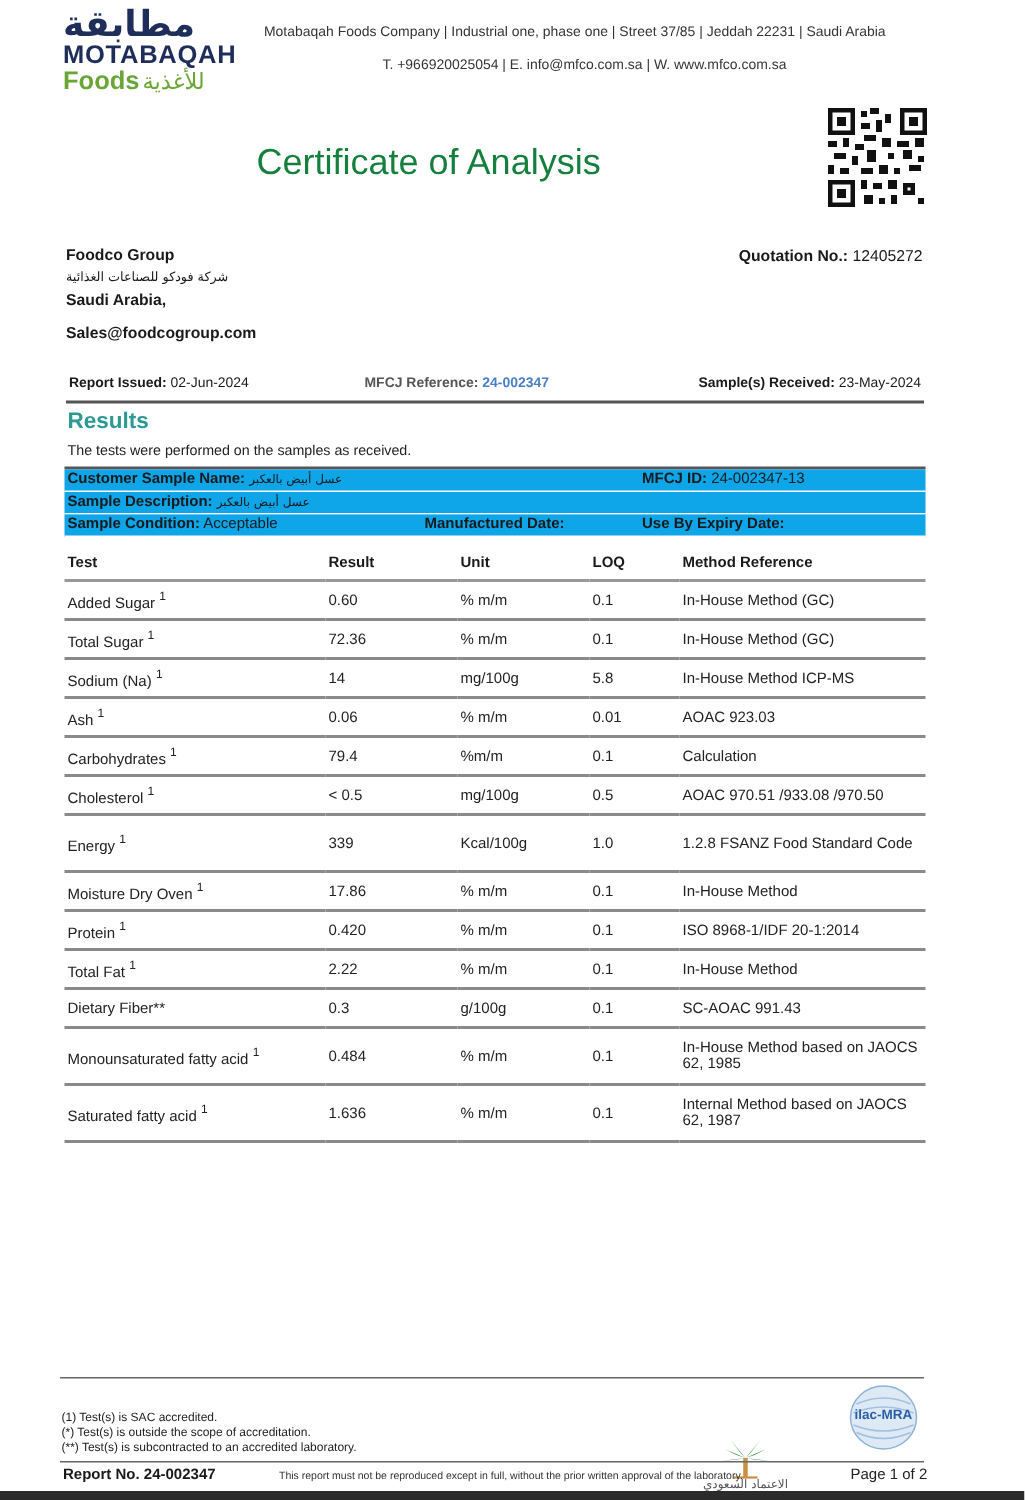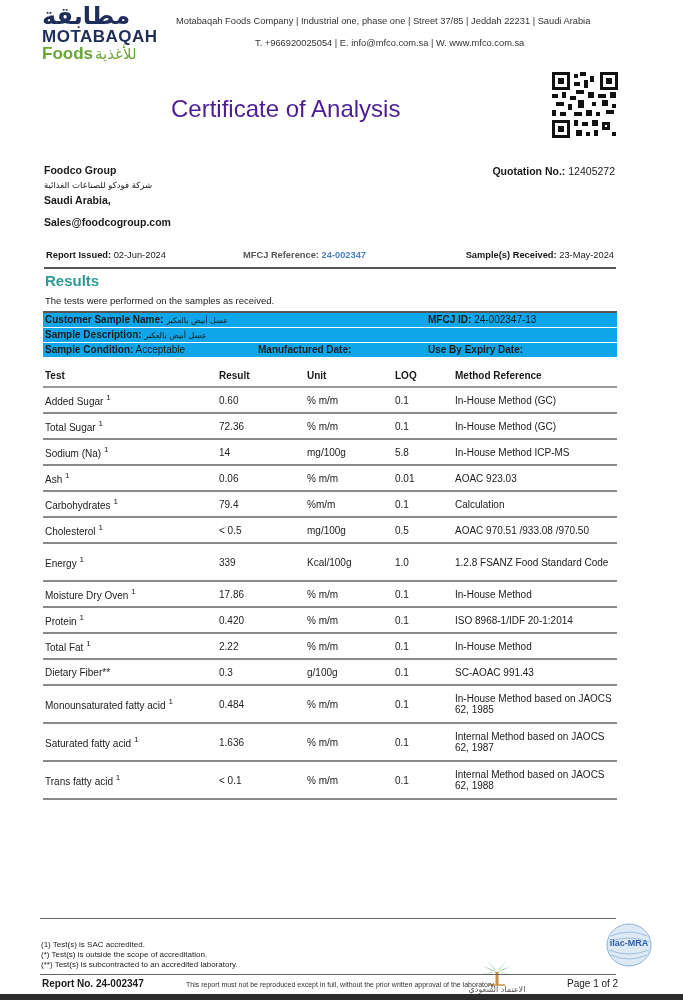--- a/index.html
+++ b/index.html
@@ -9,21 +9,21 @@
     }
     .abs { position: absolute; }
     
     .logo { left: 42px; top: 4px; width: 135px; height: 56px; }
     .logo-ar { font-size: 24px; color: #1f2d5a; font-weight: bold; letter-spacing: 2px; line-height: 24px; font-family: "DejaVu Sans", sans-serif; text-align: left; }
     .logo-en { font-size: 17px; font-weight: bold; color: #1f2d5a; letter-spacing: 0.5px; line-height: 17px; }
     .logo-foods { font-size: 17px; font-weight: bold; color: #6aa636; line-height: 18px; }
     .logo-foods .ar { font-family: "DejaVu Sans", sans-serif; font-weight: normal; font-size: 15px; margin-left: 2px; }
     .company-line { left: 176px; top: 16px; font-size: 9.3px; color: #333; white-space: nowrap; }
     .contact-line { left: 255px; top: 38px; font-size: 9.3px; color: #333; white-space: nowrap; }
-    .title { left: 171px; top: 95px; font-size: 24px; color: #4c1d95; }
+    .title { left: 171px; top: 95px; font-size: 24px; color: #15803d; }
     .qr { left: 552px; top: 72px; width: 66px; height: 66px; }
     
     .client { left: 44px; top: 163px; font-size: 10.5px; line-height: 15px; }
     .client .b { font-weight: bold; }
     .client .ar { font-family: "DejaVu Sans", sans-serif; font-size: 8.5px; }
     .email { left: 44px; top: 216px; font-size: 10.5px; font-weight: bold; }
     .quotation { right: 68px; top: 165px; font-size: 10.5px; }
     .quotation b { font-weight: bold; }
     .meta-row { left: 44px; top: 250px; width: 572px; height: 14px; font-size: 9.3px; border-bottom: 2px solid #555; padding-bottom: 3px; }
     .meta-row .l { position: absolute; left: 2px; top: 0; }
@@ -32,38 +32,38 @@
     .meta-row .r { position: absolute; right: 2px; top: 0; }
     .meta-row b { font-weight: bold; }
     
     .results-h { left: 45px; top: 272px; font-size: 15px; font-weight: bold; color: #2e9a94; }
     .results-sub { left: 45px; top: 295px; font-size: 9.5px; color: #222; }
     .sample-box { left: 43px; top: 311px; width: 574px; border-top: 2px solid #555; }
     .sample-row { height: 14px; background: #0ea5e9; border-bottom: 1px solid #fff; font-size: 10px; position: relative; line-height: 14px; }
     .sample-row b { font-weight: bold; }
     .sample-row .ar { font-family: "DejaVu Sans", sans-serif; font-size: 8px; }
     .sample-row .p2 { position: absolute; left: 385px; top: 0; }
-    .sample-row .pm { position: absolute; left: 179px; top: 0; padding-left: 36px; }
+    .sample-row .pm { position: absolute; left: 204px; top: 0; padding-left: 36px; }
     .sample-row .p1 { position: absolute; left: 2px; top: 0; }
     
     .res-table { left: 43px; top: 365px; width: 574px; border-collapse: collapse; font-size: 10px; }
     .res-table th { text-align: left; font-weight: bold; padding: 3px 0 3px 2px; border-bottom: 2px solid #999; height: 15px; }
     .res-table td { padding: 0 0 0 2px; border-bottom: 2px solid #8a8a8a; vertical-align: middle; color: #222; }
     .res-table tr.r1 td { height: 24px; }
     .res-table tr.r2 td { height: 36px; }
     .res-table sup { font-size: 8px; vertical-align: 5px; }
     .col-test { width: 172px; }
     .col-res { width: 86px; }
     .col-unit { width: 86px; }
     .col-loq { width: 58px; }
     
     .foot-line { left: 40px; top: 918px; width: 576px; border-top: 1px solid #666; }
     .notes { left: 41px; top: 940px; font-size: 8px; line-height: 10px; color: #222; }
     .sac { left: 438px; top: 918px; width: 118px; height: 52px; margin-top: 40px; }
-    .ilac { left: 565px; top: 922px; width: 48px; height: 46px; margin-left: 40px; }
+    .ilac { left: 565px; top: 922px; width: 48px; height: 46px; }
     .foot-line2 { left: 40px; top: 974px; width: 576px; border-top: 1px solid #666; }
     .report-no { left: 42px; top: 978px; font-size: 10px; font-weight: bold; }
     .disclaimer { left: 186px; top: 981px; font-size: 7px; color: #333; }
     .page-no { left: 567px; top: 978px; font-size: 10px; color: #222; }
     .bottom-bar { left: 0; top: 994px; width: 683px; height: 6px; background: #2b2b2b; }
   </style>
 </head>
 <body>
 
 <div class="abs logo">
@@ -256,27 +256,20 @@
         <td><span>0.1</span></td>
         <td><span>In-House Method based on JAOCS 62, 1985</span></td>
       </tr>
       <tr class="r2">
         <td><span>Saturated fatty acid</span> <sup>1</sup></td>
         <td><span>1.636</span></td>
         <td><span>% m/m</span></td>
         <td><span>0.1</span></td>
         <td><span>Internal Method based on JAOCS 62, 1987</span></td>
       </tr>
-      <tr class="r2">
-        <td><span>Trans fatty acid</span> <sup>1</sup></td>
-        <td><span>&lt; 0.1</span></td>
-        <td><span>% m/m</span></td>
-        <td><span>0.1</span></td>
-        <td><span>Internal Method based on JAOCS 62, 1988</span></td>
-      </tr>
     </tbody>
 </table>
 
 <div class="abs foot-line"></div>
 <div class="abs notes">
   <div>(1) Test(s) is SAC accredited.</div>
   <div>(*) Test(s) is outside the scope of accreditation.</div>
   <div>(**) Test(s) is subcontracted to an accredited laboratory.</div>
 </div>
 

